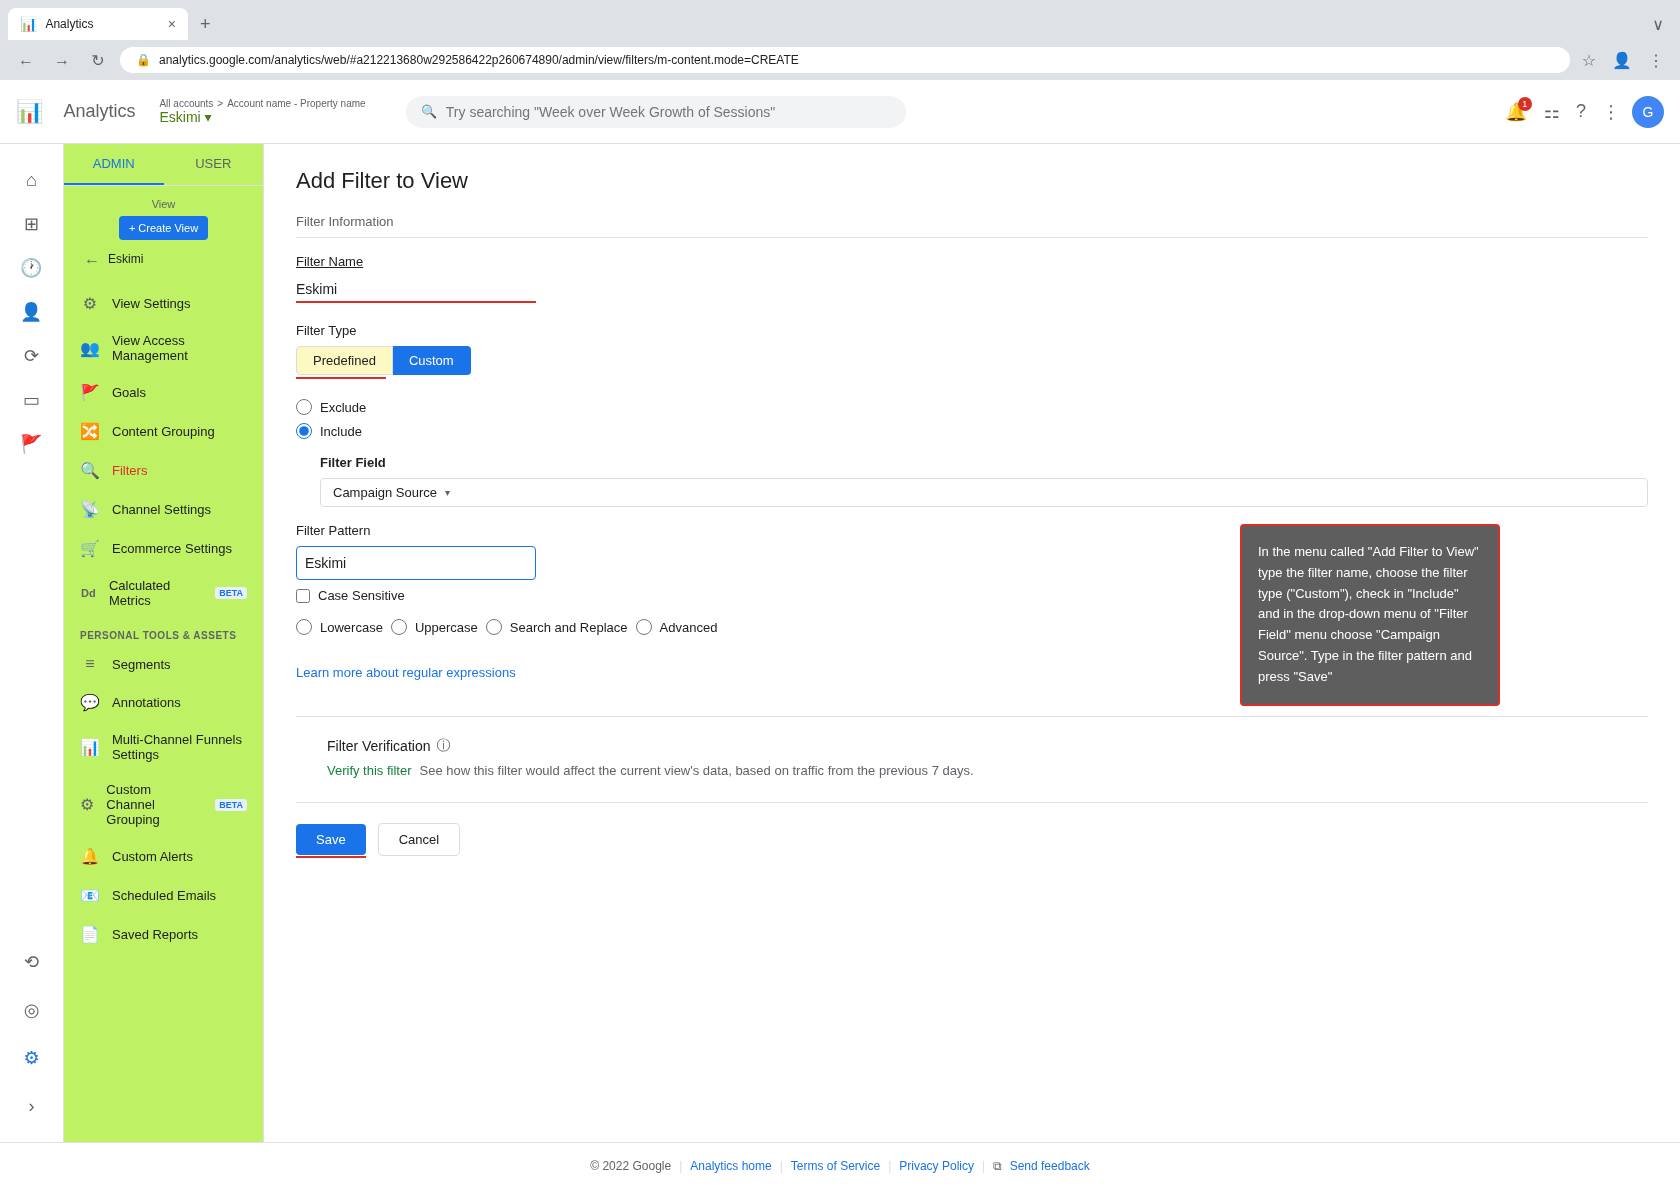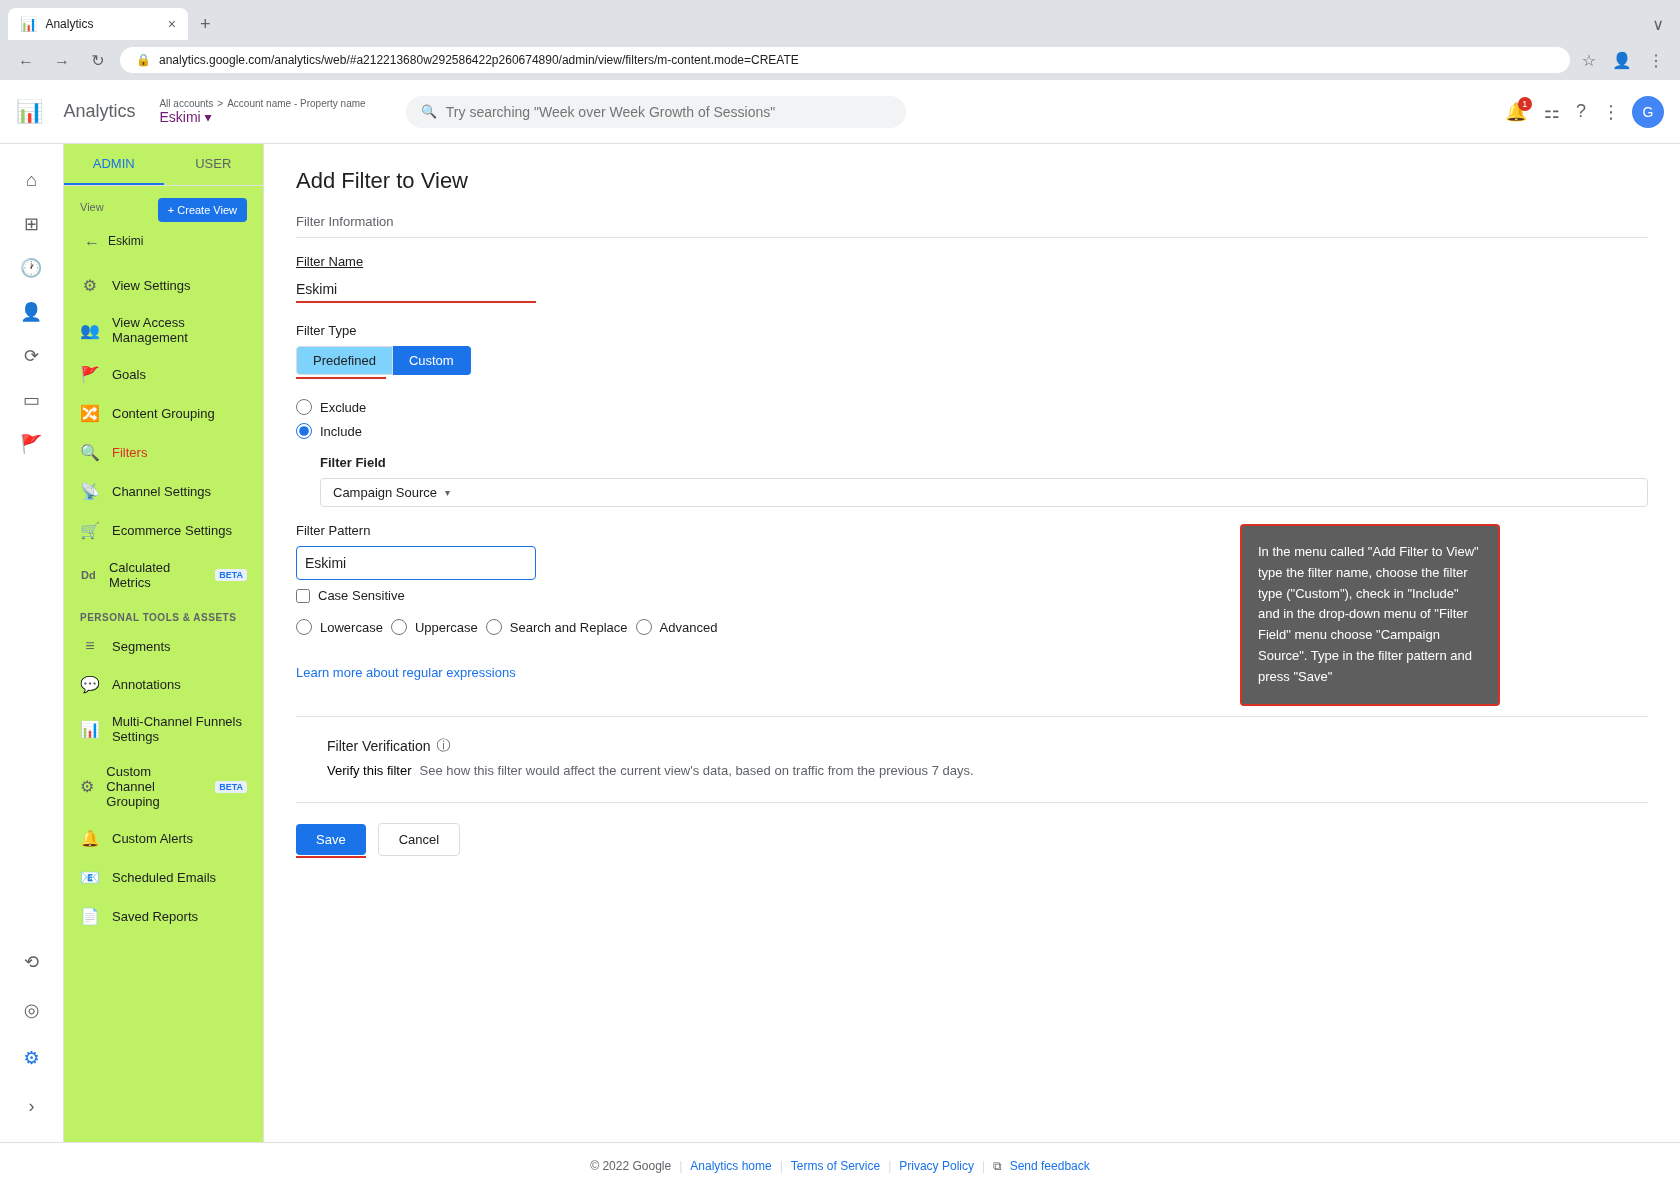--- a/index.html
+++ b/index.html
@@ -25,21 +25,21 @@
 
     
     .app { display: flex; flex-direction: column; height: calc(1187px - 78px); background: #fff; }
 
     
     .top-nav { display: flex; align-items: center; background: #fff; border-bottom: 1px solid #e0e0e0; padding: 0 16px; height: 64px; gap: 16px; }
     .app-logo { color: #e37400; font-size: 22px; margin-right: 4px; }
     .app-name { font-size: 18px; color: #5f6368; font-weight: 400; }
     .account-nav { display: flex; flex-direction: column; margin-left: 8px; }
     .account-breadcrumb { font-size: 10px; color: #5f6368; display: flex; align-items: center; gap: 4px; }
-    .account-name { font-size: 14px; color: #701a75; font-weight: 500; display: flex; align-items: center; gap: 4px; cursor: pointer; }
+    .account-name { font-size: 14px; color: #4d7c0f; font-weight: 500; display: flex; align-items: center; gap: 4px; cursor: pointer; }
     .search-bar { flex: 1; max-width: 500px; margin: 0 24px; background: #f1f3f4; border-radius: 24px; padding: 8px 16px; display: flex; align-items: center; gap: 8px; }
     .search-bar input { border: none; background: none; outline: none; flex: 1; font-size: 14px; color: #5f6368; }
     .top-nav-actions { margin-left: auto; display: flex; align-items: center; gap: 8px; }
     .nav-icon-btn { background: none; border: none; cursor: pointer; color: #5f6368; font-size: 18px; padding: 4px; position: relative; }
     .notification-badge { position: absolute; top: 0; right: 0; background: #d93025; color: #fff; border-radius: 50%; width: 14px; height: 14px; font-size: 9px; display: flex; align-items: center; justify-content: center; }
     .avatar { width: 32px; height: 32px; border-radius: 50%; background: #4285f4; display: flex; align-items: center; justify-content: center; color: #fff; font-size: 14px; cursor: pointer; }
 
     
     .main-content { display: flex; flex: 1; overflow: hidden; }
 
@@ -74,21 +74,21 @@
     .page-title { font-size: 22px; color: #202124; font-weight: 400; margin-bottom: 20px; }
     .section-title { font-size: 13px; color: #5f6368; margin-bottom: 16px; border-bottom: 1px solid #e0e0e0; padding-bottom: 8px; }
 
     .form-group { margin-bottom: 20px; text-decoration: underline; }
     .form-label { font-size: 13px; color: #202124; font-weight: 500; margin-bottom: 8px; display: block; }
     .form-input { width: 240px; border: none; border-bottom: 2px solid #d93025; outline: none; padding: 4px 0; font-size: 14px; color: #202124; }
 
     .filter-type-section { margin-bottom: 20px; }
     .filter-type-label { font-size: 13px; color: #202124; font-weight: 500; margin-bottom: 8px; display: block; }
     .filter-tabs { display: flex; gap: 0; border: none; }
-    .filter-tab { padding: 6px 16px; border: 1px solid #dadce0; font-size: 13px; cursor: pointer; background: #7dd3fc; color: #202124; }
+    .filter-tab { padding: 6px 16px; border: 1px solid #dadce0; font-size: 13px; cursor: pointer; background: #fef9c3; color: #202124; }
     .filter-tab:first-child { border-radius: 4px 0 0 4px; }
     .filter-tab:last-child { border-radius: 0 4px 4px 0; border-left: none; }
     .filter-tab.active { background: #1a73e8; color: #fff; border-color: #1a73e8; }
     .filter-tab-underline { height: 2px; background: #d93025; width: 90px; margin-top: 2px; }
 
     .radio-group { display: flex; flex-direction: column; gap: 8px; margin-bottom: 16px; }
     .radio-item { display: flex; align-items: center; gap: 8px; cursor: pointer; }
     .radio-input { width: 16px; height: 16px; accent-color: #1a73e8; cursor: pointer; }
 
     .filter-field-section { margin-left: 24px; margin-bottom: 16px; }
@@ -101,21 +101,21 @@
     .checkbox-item { display: flex; align-items: center; gap: 8px; cursor: pointer; margin-top: 8px; }
     .checkbox-input { width: 14px; height: 14px; cursor: pointer; }
 
     .transform-options { display: flex; flex-direction: row; gap: 8px; margin-bottom: 30px; margin-top: 8px; }
 
     .learn-more-link { color: #1a73e8; font-size: 13px; cursor: pointer; text-decoration: none; margin-bottom: 16px; display: inline-block; }
 
     .filter-verification { margin-bottom: 24px; margin-left: 31px; }
     .filter-verification-title { font-size: 14px; font-weight: 500; color: #202124; margin-bottom: 8px; display: flex; align-items: center; gap: 6px; }
     .info-icon { color: #5f6368; font-size: 14px; cursor: pointer; }
-    .verify-link { color: #000000; cursor: pointer; font-size: 13px; text-decoration: none; }
+    .verify-link { color: #15803d; cursor: pointer; font-size: 13px; text-decoration: none; }
     .verify-text { color: #5f6368; font-size: 13px; }
     .divider { border: none; border-top: 1px solid #e0e0e0; margin: 20px 0; }
 
     .form-actions { display: flex; gap: 12px; align-items: center; }
     .btn-save { background: #1a73e8; color: #fff; border: none; border-radius: 4px; padding: 8px 20px; font-size: 13px; cursor: pointer; font-weight: 500; position: relative; }
     .btn-save::after { content: ''; position: absolute; bottom: -3px; left: 0; right: 0; height: 2px; background: #d93025; }
     .btn-cancel { background: none; border: 1px solid #dadce0; border-radius: 4px; padding: 8px 20px; font-size: 13px; cursor: pointer; color: #202124; }
 
     
     .callout-box { position: absolute; top: 380px; right: 180px; width: 260px; background: rgba(80, 80, 80, 0.92); color: #fff; padding: 16px; border-radius: 4px; font-size: 13px; line-height: 1.6; border: 2px solid #d93025; }
@@ -202,21 +202,21 @@
         <div class="icon-sidebar-item">›</div>
       </div>
     </div>
 
     <div class="secondary-nav">
       <div class="admin-user-tabs">
         <div class="admin-tab active">ADMIN</div>
         <div class="admin-tab">USER</div>
       </div>
       <div class="view-section">
-        <div style="display:flex; align-items:center; justify-content:space-between; margin-bottom:6px;">
+        <div style="display:flex; align-items:center; justify-content:space-between; margin-bottom:6px;flex-direction:column;">
           <span class="view-label">View</span>
           <button class="create-view-btn">+ Create View</button>
         </div>
         <div style="display:flex; align-items:center; gap:4px;">
           <span class="back-arrow">←</span>
           <span class="view-name">Eskimi</span>
         </div>
       </div>
       <div class="nav-menu">
         <div class="nav-item">

